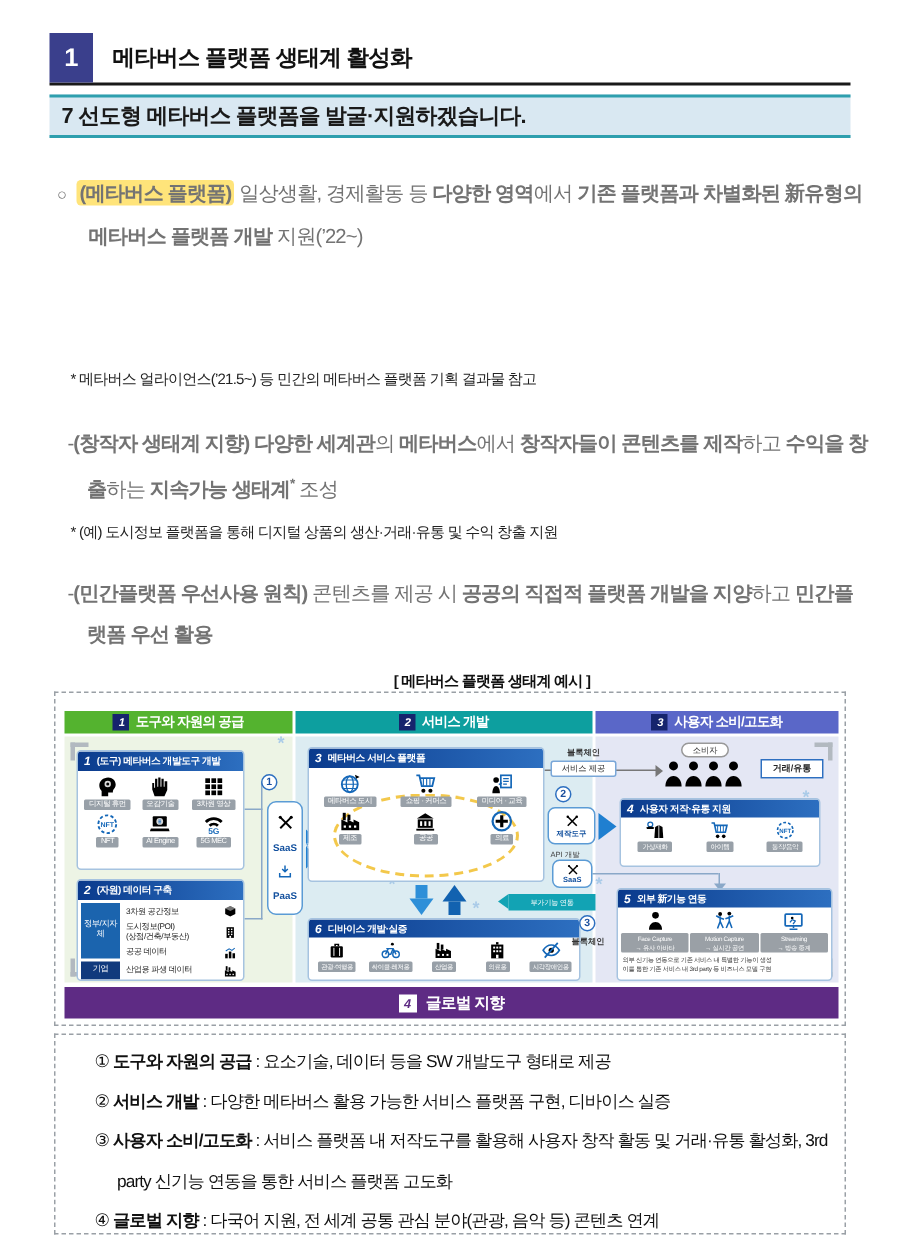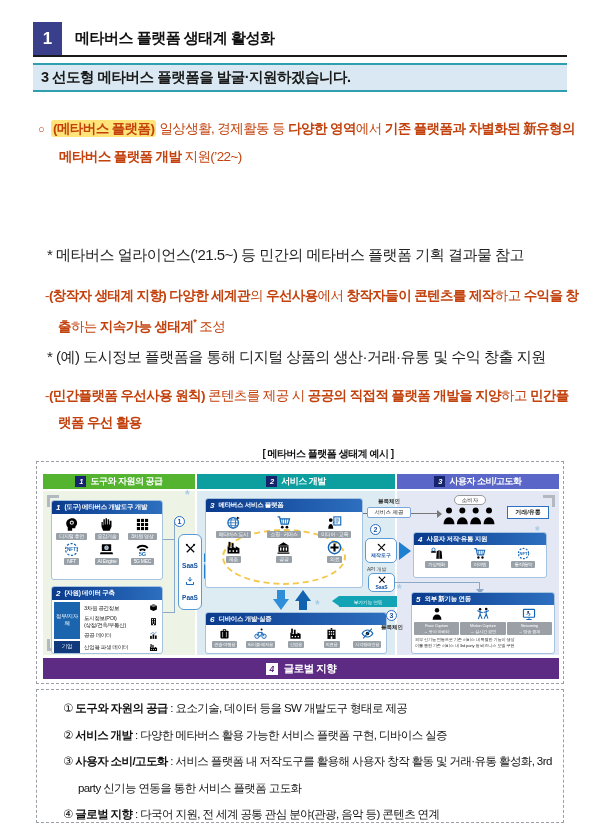--- a/index.html
+++ b/index.html
@@ -7,25 +7,25 @@
         font-family:"Liberation Sans","DejaVu Sans",sans-serif;color:#111;}
 
   
   #titlebar{position:absolute;left:33px;top:22px;width:534px;height:33px;border-bottom:2px solid #1a1a1a;display:flex;align-items:stretch;}
   #titlebar .numbox{width:29px;background:#3a3f8c;color:#fff;font-size:17px;font-weight:bold;display:flex;align-items:center;justify-content:center;}
   #titlebar .ttl{margin-left:13px;font-size:15px;font-weight:bold;letter-spacing:-0.5px;display:flex;align-items:center;}
 
   #subheader{position:absolute;left:33px;top:63px;width:534px;height:29px;background:#d9e8f2;border-top:2px solid #2e9fae;border-bottom:2px solid #2e9fae;display:flex;align-items:center;padding-left:8px;box-sizing:border-box;font-size:14.5px;font-weight:bold;letter-spacing:-0.5px;color:#1a1a1a;}
 
   
-  .para{position:absolute;font-size:13.5px;line-height:27px;letter-spacing:-0.6px;color:#c2410c;}
+  .para{position:absolute;font-size:13.5px;line-height:27px;letter-spacing:-0.6px;color:#737373;}
   .b{font-weight:bold}
   .hl{font-weight:bold;background:#ffe47a;border-radius:3px;padding:1px 2px;}
   sup{font-size:9px;font-weight:bold}
-  .fn{position:absolute;font-size:15px;letter-spacing:-0.5px;color:#222;}
+  .fn{position:absolute;font-size:10px;letter-spacing:-0.5px;color:#222;}
   #p1{left:38px;top:115px;width:528px;padding-left:21px;text-indent:-21px;}
   #p1 .marker{font-size:11px;margin-right:7px;}
   #p2{left:45px;top:184px;width:521px;padding-left:13px;text-indent:-13px;}
   #fn1{left:47px;top:246px;}
   #p3{left:45px;top:282px;width:521px;padding-left:13px;text-indent:-13px;}
   #fn2{left:47px;top:348px;}
   #p4{left:45px;top:382px;width:521px;padding-left:13px;text-indent:-13px;}
   .para .marker{font-weight:normal}
 
   
@@ -331,29 +331,29 @@
 </svg>
 
 <div id="page">
 
   <div id="titlebar">
     <div class="numbox">1</div>
     <div class="ttl">메타버스 플랫폼 생태계 활성화</div>
   </div>
 
   <div id="subheader">
-    <span>3 선도형 메타버스 플랫폼을 발굴·지원하겠습니다.</span>
+    <span>7 선도형 메타버스 플랫폼을 발굴·지원하겠습니다.</span>
   </div>
 
   <div class="para" id="p1"><span class="marker">○</span><span class="hl">(메타버스 플랫폼)</span><span> 일상생활, 경제활동 등 </span><span class="b">다양한 영역</span><span>에서 </span><span class="b">기존 플랫폼과 차별화된 新유형의 메타버스 플랫폼 개발</span><span> 지원(’22~)</span></div>
 
 
   <div class="fn" id="fn1">* 메타버스 얼라이언스(’21.5~) 등 민간의 메타버스 플랫폼 기획 결과물 참고</div>
 
-  <div class="para" id="p3"><span class="marker">-</span><span class="b">(창작자 생태계 지향)</span><span> </span><span class="b">다양한 세계관</span><span>의 </span><span class="b">우선사용</span><span>에서 </span><span class="b">창작자들이 콘텐츠를 제작</span><span>하고 </span><span class="b">수익을 창출</span><span>하는 </span><span class="b">지속가능 생태계</span><sup>*</sup><span> 조성</span></div>
+  <div class="para" id="p3"><span class="marker">-</span><span class="b">(창작자 생태계 지향)</span><span> </span><span class="b">다양한 세계관</span><span>의 </span><span class="b">메타버스</span><span>에서 </span><span class="b">창작자들이 콘텐츠를 제작</span><span>하고 </span><span class="b">수익을 창출</span><span>하는 </span><span class="b">지속가능 생태계</span><sup>*</sup><span> 조성</span></div>
 
   <div class="fn" id="fn2">* (예) 도시정보 플랫폼을 통해 디지털 상품의 생산·거래·유통 및 수익 창출 지원</div>
 
   <div class="para" id="p4"><span class="marker">-</span><span class="b">(민간플랫폼 우선사용 원칙)</span><span> 콘텐츠를 제공 시 </span><span class="b">공공의 직접적 플랫폼 개발을 지양</span><span>하고 </span><span class="b">민간플랫폼 우선 활용</span></div>
 
   <div id="dtitle"><span>[ 메타버스 플랫폼 생태계 예시 ]</span></div>
 
   <div id="diagram">
 
     <div class="dhdr" id="hdr1">

